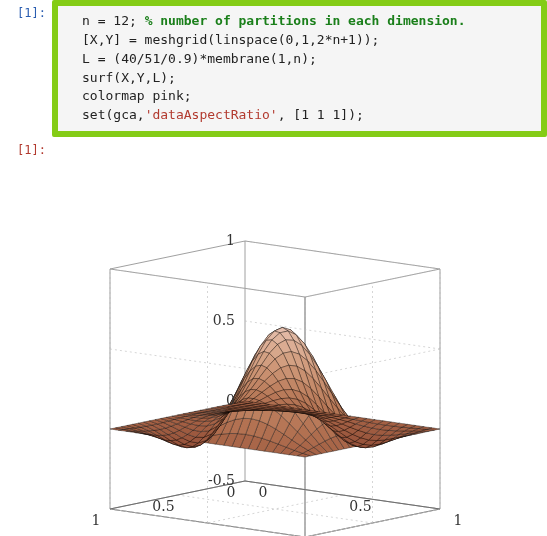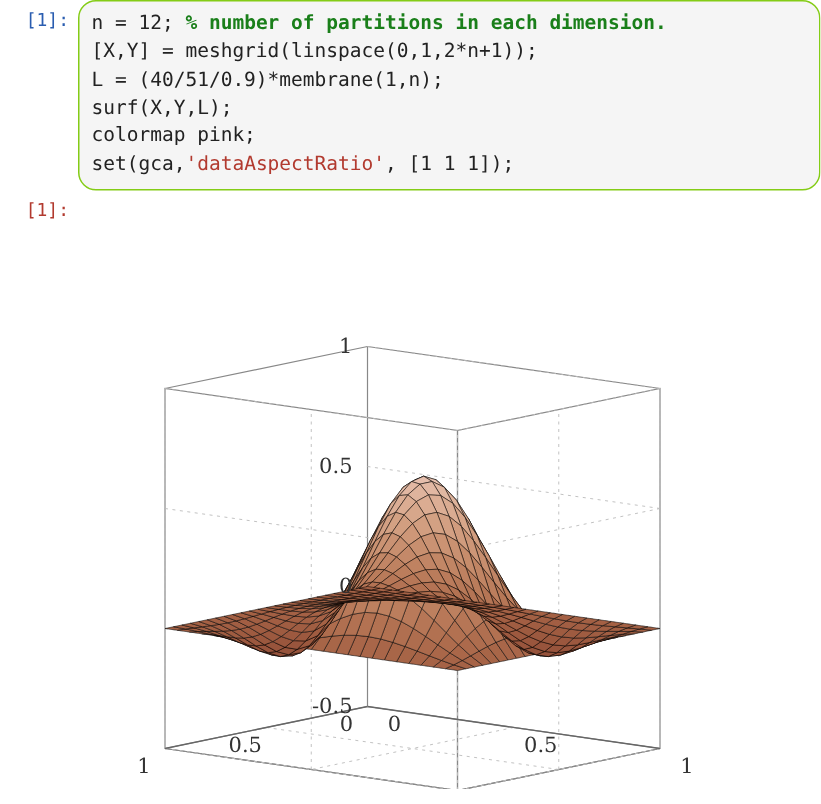--- a/index.html
+++ b/index.html
@@ -22,23 +22,23 @@
     font-family: "DejaVu Sans Mono", Menlo, Consolas, monospace;
     font-size: 12px;
     flex: 0 0 52px;
     box-sizing: border-box;
   }
   .in-prompt { color: #2a5db0; }
   .out-prompt { color: #b23a2f; }
   .code-area {
     flex: 1;
     background: #f5f5f5;
-    border: 1px solid #84cc16;
-    border-radius: 12px;
-    padding: 6px 8px;
+    border: 6px solid #84cc16;
+    border-radius: 2px;
+    padding: 6px 24px;
     line-height: 1.45;
     white-space: pre;
     overflow: hidden;
   }
   .tok-plain { color: #222; }
   .tok-comment { color: #1a7f1a; font-weight: bold; }
   .tok-string { color: #b23a2f; }
   .output-area {
     flex: 1;
     padding: 4px 8px 8px 8px;

